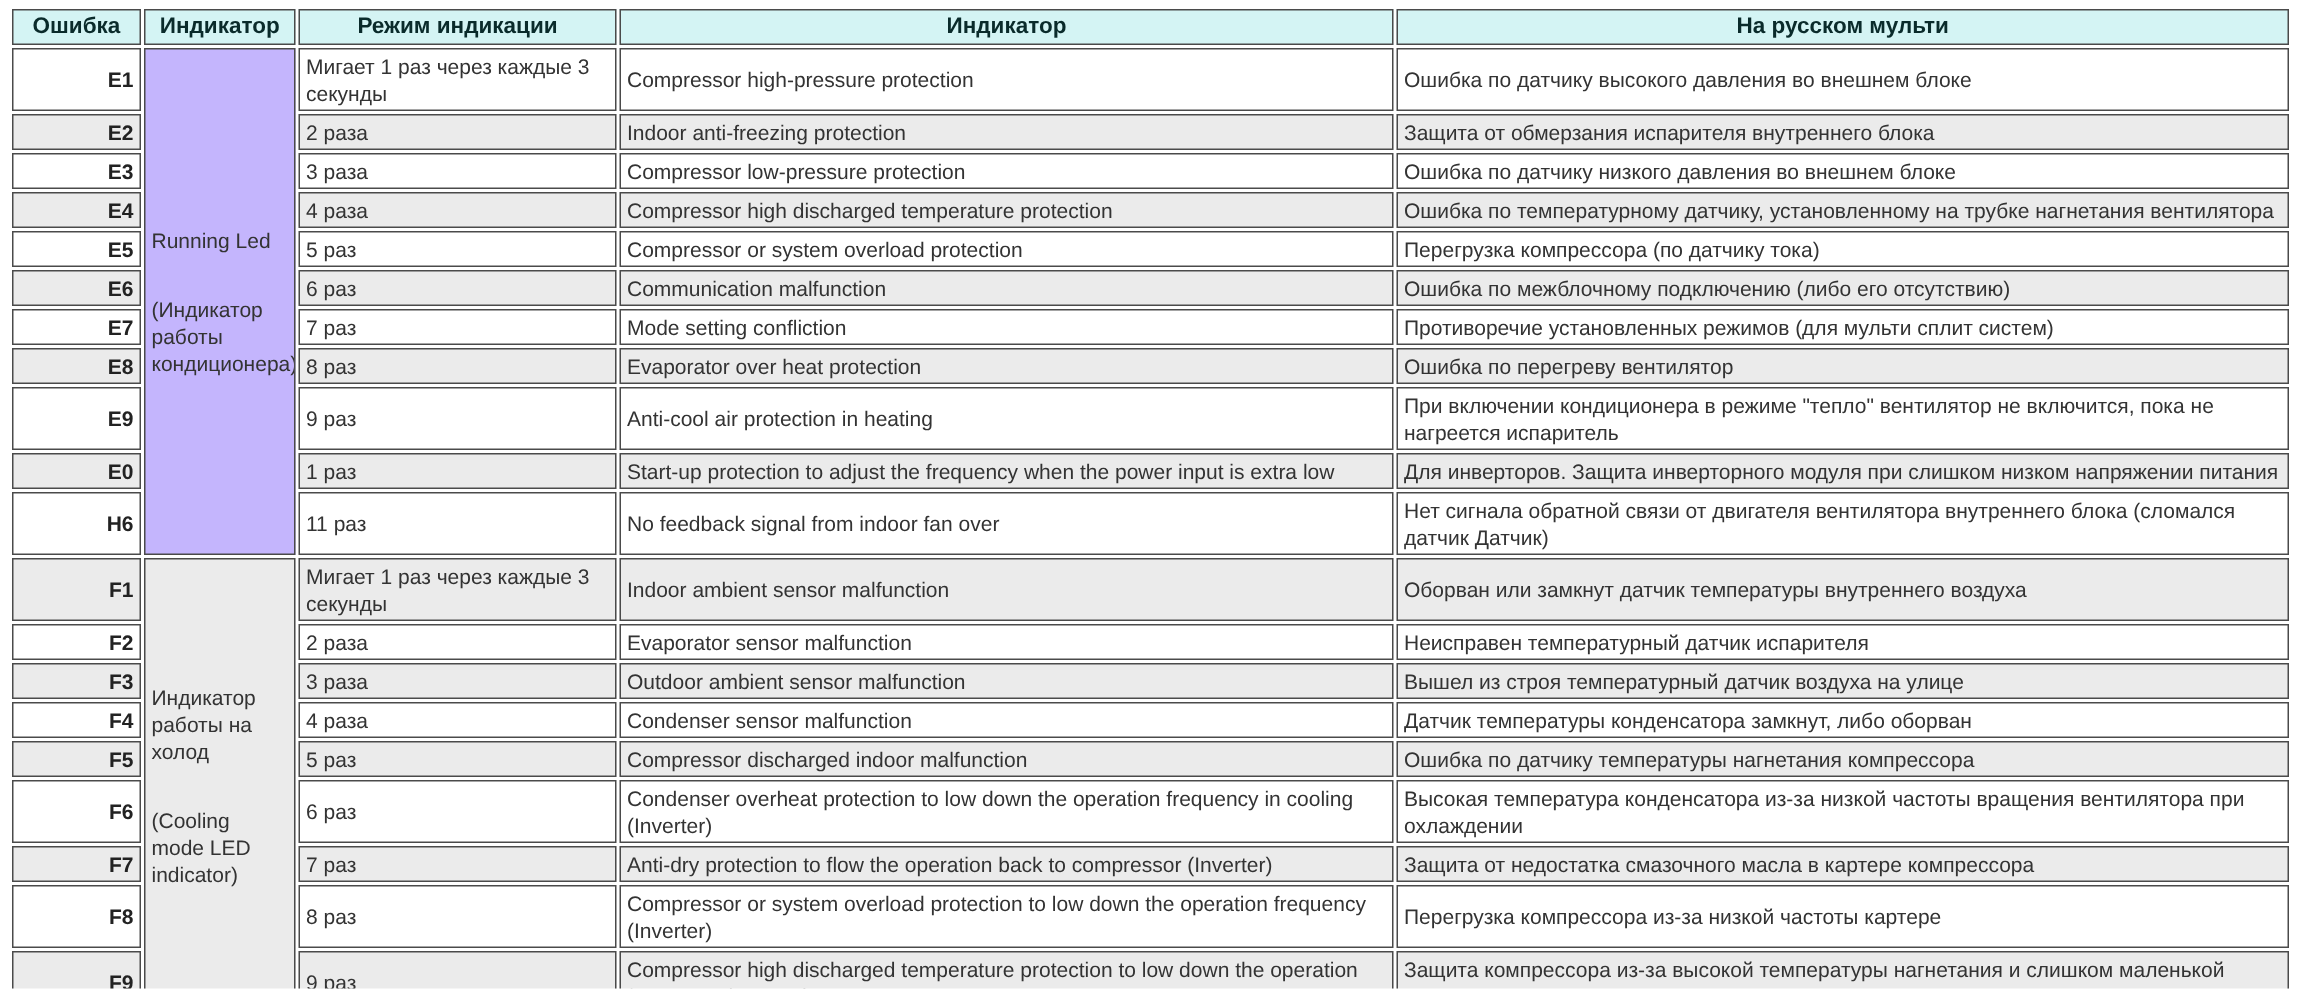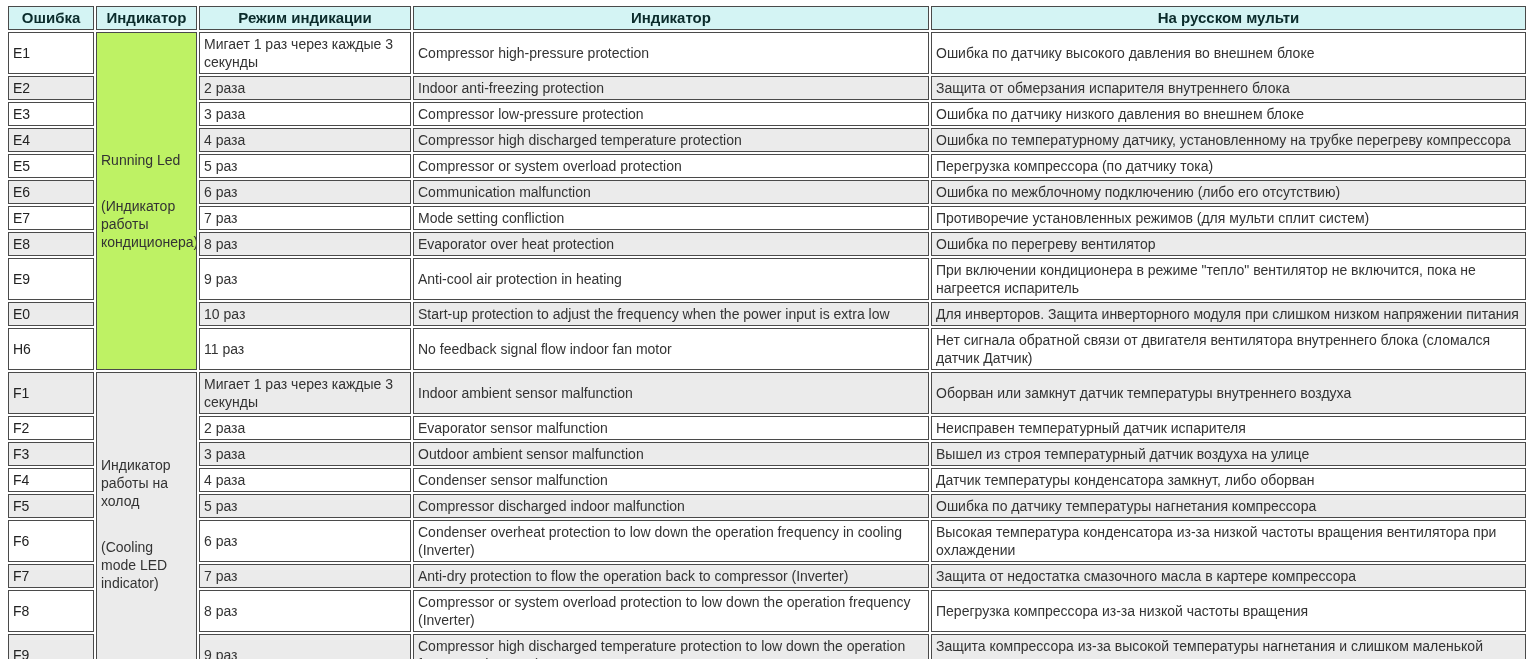--- a/index.html
+++ b/index.html
@@ -25,22 +25,22 @@
     padding:2px 4px;vertical-align:middle;background:#ffffff;
     overflow:hidden;
   }
   th{
     background:var(--header-bg);color:var(--header-text);
     font-size:15px;font-weight:bold;text-align:center;height:14px;
     padding:2px 4px;
   }
   td{height:21px;}
   tr.gray td{background:var(--stripe);}
-  td.code{font-weight:normal;text-align:left;color:#222;}
-  td.indicator{background:#bef264;vertical-align:middle;}
+  td.code{font-weight:bold;text-align:right;color:#222;}
+  td.indicator{background:#c4b5fd;vertical-align:middle;}
   td.indicator .gap{margin-top:28px;}
   td.mode,td.dec,td.rus{text-align:left;}
 </style>
 </head>
 <body>
 
 <table class="err">
   <colgroup>
     <col style="width:86px">
       <col style="width:101px">
@@ -77,21 +77,21 @@
     <tr>
       <td class="code">E3</td>
       <td class="mode">3 раза</td>
       <td class="dec">Compressor low-pressure protection</td>
       <td class="rus">Ошибка по датчику низкого давления во внешнем блоке</td>
     </tr>
     <tr class="gray">
       <td class="code">E4</td>
       <td class="mode">4 раза</td>
       <td class="dec">Compressor high discharged temperature protection</td>
-      <td class="rus">Ошибка по температурному датчику, установленному на трубке перегреву компрессора</td>
+      <td class="rus">Ошибка по температурному датчику, установленному на трубке нагнетания вентилятора</td>
     </tr>
     <tr>
       <td class="code">E5</td>
       <td class="mode">5 раз</td>
       <td class="dec">Compressor or system overload protection</td>
       <td class="rus">Перегрузка компрессора (по датчику тока)</td>
     </tr>
     <tr class="gray">
       <td class="code">E6</td>
       <td class="mode">6 раз</td>
@@ -111,28 +111,28 @@
       <td class="rus">Ошибка по перегреву вентилятор</td>
     </tr>
     <tr>
       <td class="code">E9</td>
       <td class="mode">9 раз</td>
       <td class="dec">Anti-cool air protection in heating</td>
       <td class="rus">При включении кондиционера в режиме "тепло" вентилятор не включится, пока не нагреется испаритель</td>
     </tr>
     <tr class="gray">
       <td class="code">E0</td>
-      <td class="mode">10 раз</td>
+      <td class="mode">1 раз</td>
       <td class="dec">Start-up protection to adjust the frequency when the power input is extra low</td>
       <td class="rus">Для инверторов. Защита инверторного модуля при слишком низком напряжении питания</td>
     </tr>
     <tr>
       <td class="code">H6</td>
       <td class="mode">11 раз</td>
-      <td class="dec">No feedback signal flow indoor fan motor</td>
+      <td class="dec">No feedback signal from indoor fan over</td>
       <td class="rus">Нет сигнала обратной связи от двигателя вентилятора внутреннего блока (сломался датчик Датчик)</td>
     </tr>
     <tr class="gray">
       <td class="code">F1</td>
       <td class="indicator" rowspan="9">
         <div>Индикатор работы на холод</div>
         <div class="gap">(Cooling mode LED indicator)</div>
       </td>
       <td class="mode">Мигает 1 раз через каждые 3 секунды</td>
       <td class="dec">Indoor ambient sensor malfunction</td>
@@ -171,21 +171,21 @@
     <tr class="gray">
       <td class="code">F7</td>
       <td class="mode">7 раз</td>
       <td class="dec">Anti-dry protection to flow the operation back to compressor (Inverter)</td>
       <td class="rus">Защита от недостатка смазочного масла в картере компрессора</td>
     </tr>
     <tr>
       <td class="code">F8</td>
       <td class="mode">8 раз</td>
       <td class="dec">Compressor or system overload protection to low down the operation frequency (Inverter)</td>
-      <td class="rus">Перегрузка компрессора  из-за низкой частоты вращения</td>
+      <td class="rus">Перегрузка компрессора  из-за низкой частоты картере</td>
     </tr>
     <tr class="gray">
       <td class="code">F9</td>
       <td class="mode">9 раз</td>
       <td class="dec">Compressor high discharged temperature protection to low down the operation frequency (Inverter)</td>
       <td class="rus">Защита компрессора из-за высокой температуры нагнетания и слишком маленькой частоте вращения</td>
     </tr>
   </tbody>
 </table>
 

